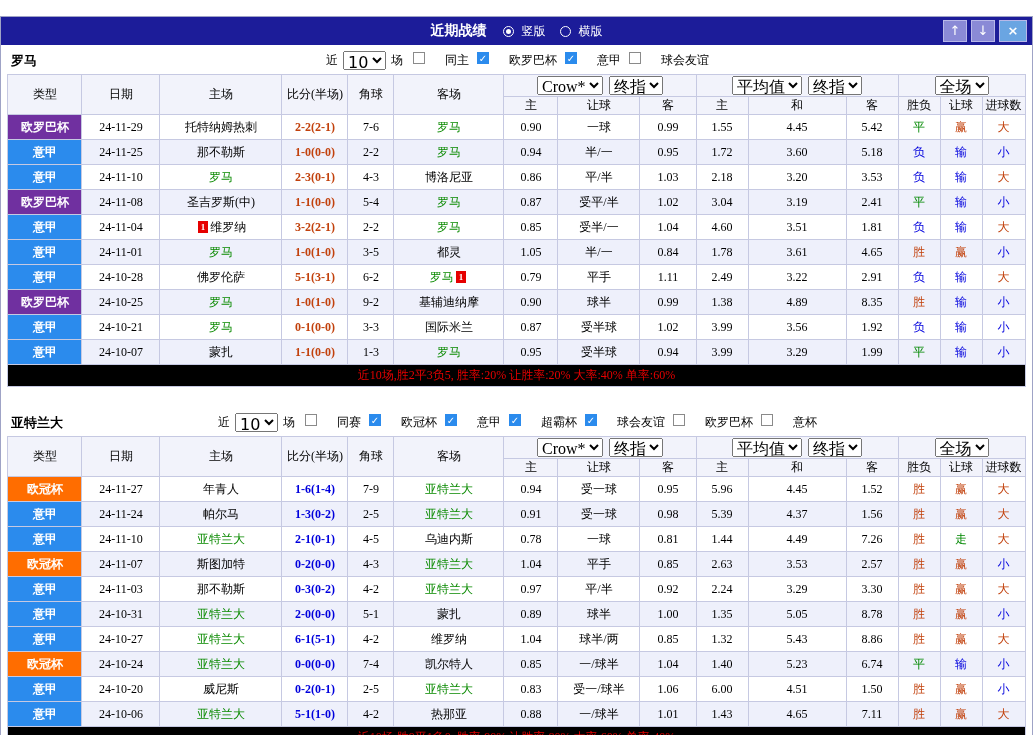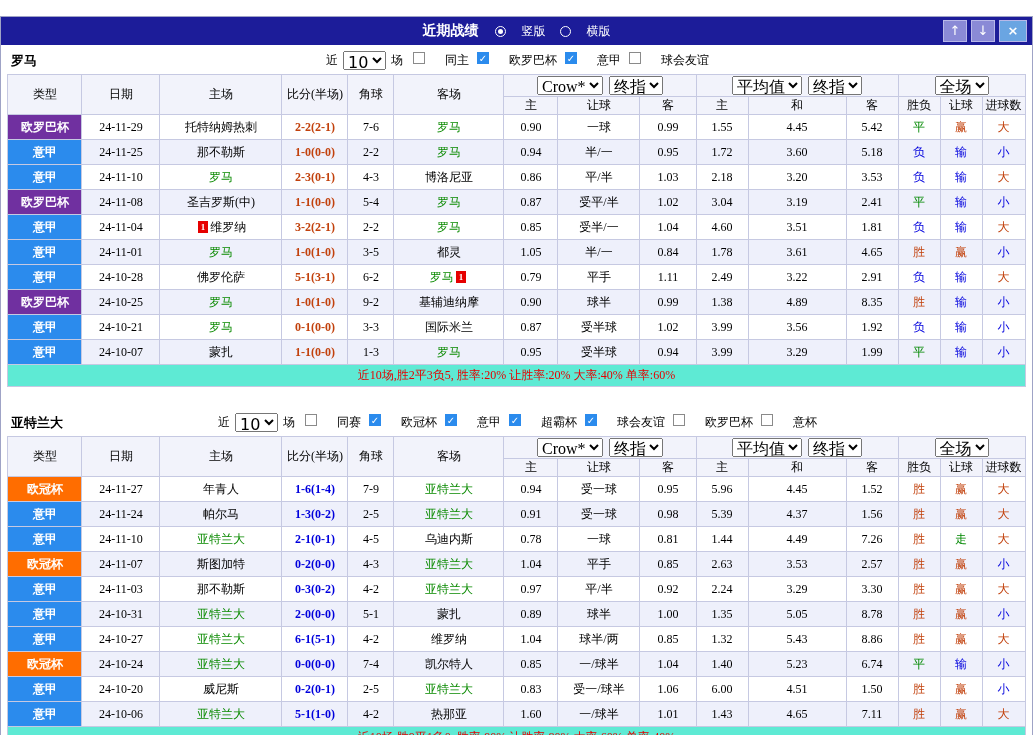--- a/index.html
+++ b/index.html
@@ -11,21 +11,21 @@
   }
   .page { width: 1033px; height: 735px; border: 1px solid #9fa3c6; margin-top: 16px; }
 
   
   .titlebar {
     height: 28px; background: #1c1c99; color: #fff;
     display: flex; align-items: center; justify-content: center; position: relative;
   }
   .title { font-weight: bold; font-size: 14px; }
   .radios { display: flex; align-items: center; gap: 14px; margin-left: 16px; }
-  .radio-wrap { display: inline-flex; align-items: center; gap: 16px; cursor: pointer; color:#fff; }
+  .radio-wrap { display: inline-flex; align-items: center; gap: 8px; cursor: pointer; color:#fff; }
   .radio { width: 11px; height: 11px; border: 1px solid #fff; border-radius: 50%; display: inline-block; position: relative; background: transparent; }
   .radio.on::after { content: ""; position: absolute; left: 2px; top: 2px; right: 2px; bottom: 2px; background: #fff; border-radius: 50%; }
   .win-btns { position: absolute; right: 5px; top: 3px; display: flex; gap: 4px; }
   .win-btn {
     width: 24px; height: 22px; background: #8a8ad6; border: 1px solid #b8b8e8;
     color: #fff; font-size: 13px; line-height: 20px; text-align: center; cursor: pointer;
   }
   .win-btn.close { background: #6aa5e2; width: 28px; font-weight: bold; }
 
   
@@ -60,21 +60,21 @@
   .lk-ucl    { background: #ff6d00 !important; }
   .red   { color: #c2410c; }
   .blue  { color: #0000dd; }
   .green { color: #008800; }
   .team-green { color: #0a8a00; }
   td.score { font-weight: bold; }
   .rc {
     display: inline-block; background: #e60000; color: #fff; font-size: 9px;
     line-height: 12px; padding: 0 3px; margin: 0 2px; vertical-align: 1px; font-weight: bold;
   }
-  tfoot td.summary { height: 22px; color: #e60000; background: #5eead4; font-size: 12px; }
+  tfoot td.summary { height: 22px; color: #e60000; background: #000000; font-size: 12px; }
   .grouphead select { margin: 0 3px; }
 </style>
 </head>
 <body>
 
 <div class="page">
 
   <div class="titlebar">
     <span class="title">近期战绩</span>
     <span class="radios" id="radios">
@@ -574,21 +574,21 @@
               <td class="red">赢</td>
               <td class="blue">小</td>
             </tr>
             <tr class="match-row">
               <td class="type lk-seriea">意甲</td>
               <td class="date">24-10-06</td>
               <td class="teamcell"><span class="team-green">亚特兰大</span></td>
               <td class="score blue">5-1(1-0)</td>
               <td class="corner">4-2</td>
               <td class="teamcell"><span>热那亚</span></td>
-              <td class="num">1.60</td>
+              <td class="num">0.88</td>
               <td class="num">一/球半</td>
               <td class="num">1.01</td>
               <td class="num">1.43</td>
               <td class="num">4.65</td>
               <td class="num">7.11</td>
               <td class="red">胜</td>
               <td class="red">赢</td>
               <td class="red">大</td>
             </tr>
           </tbody>

